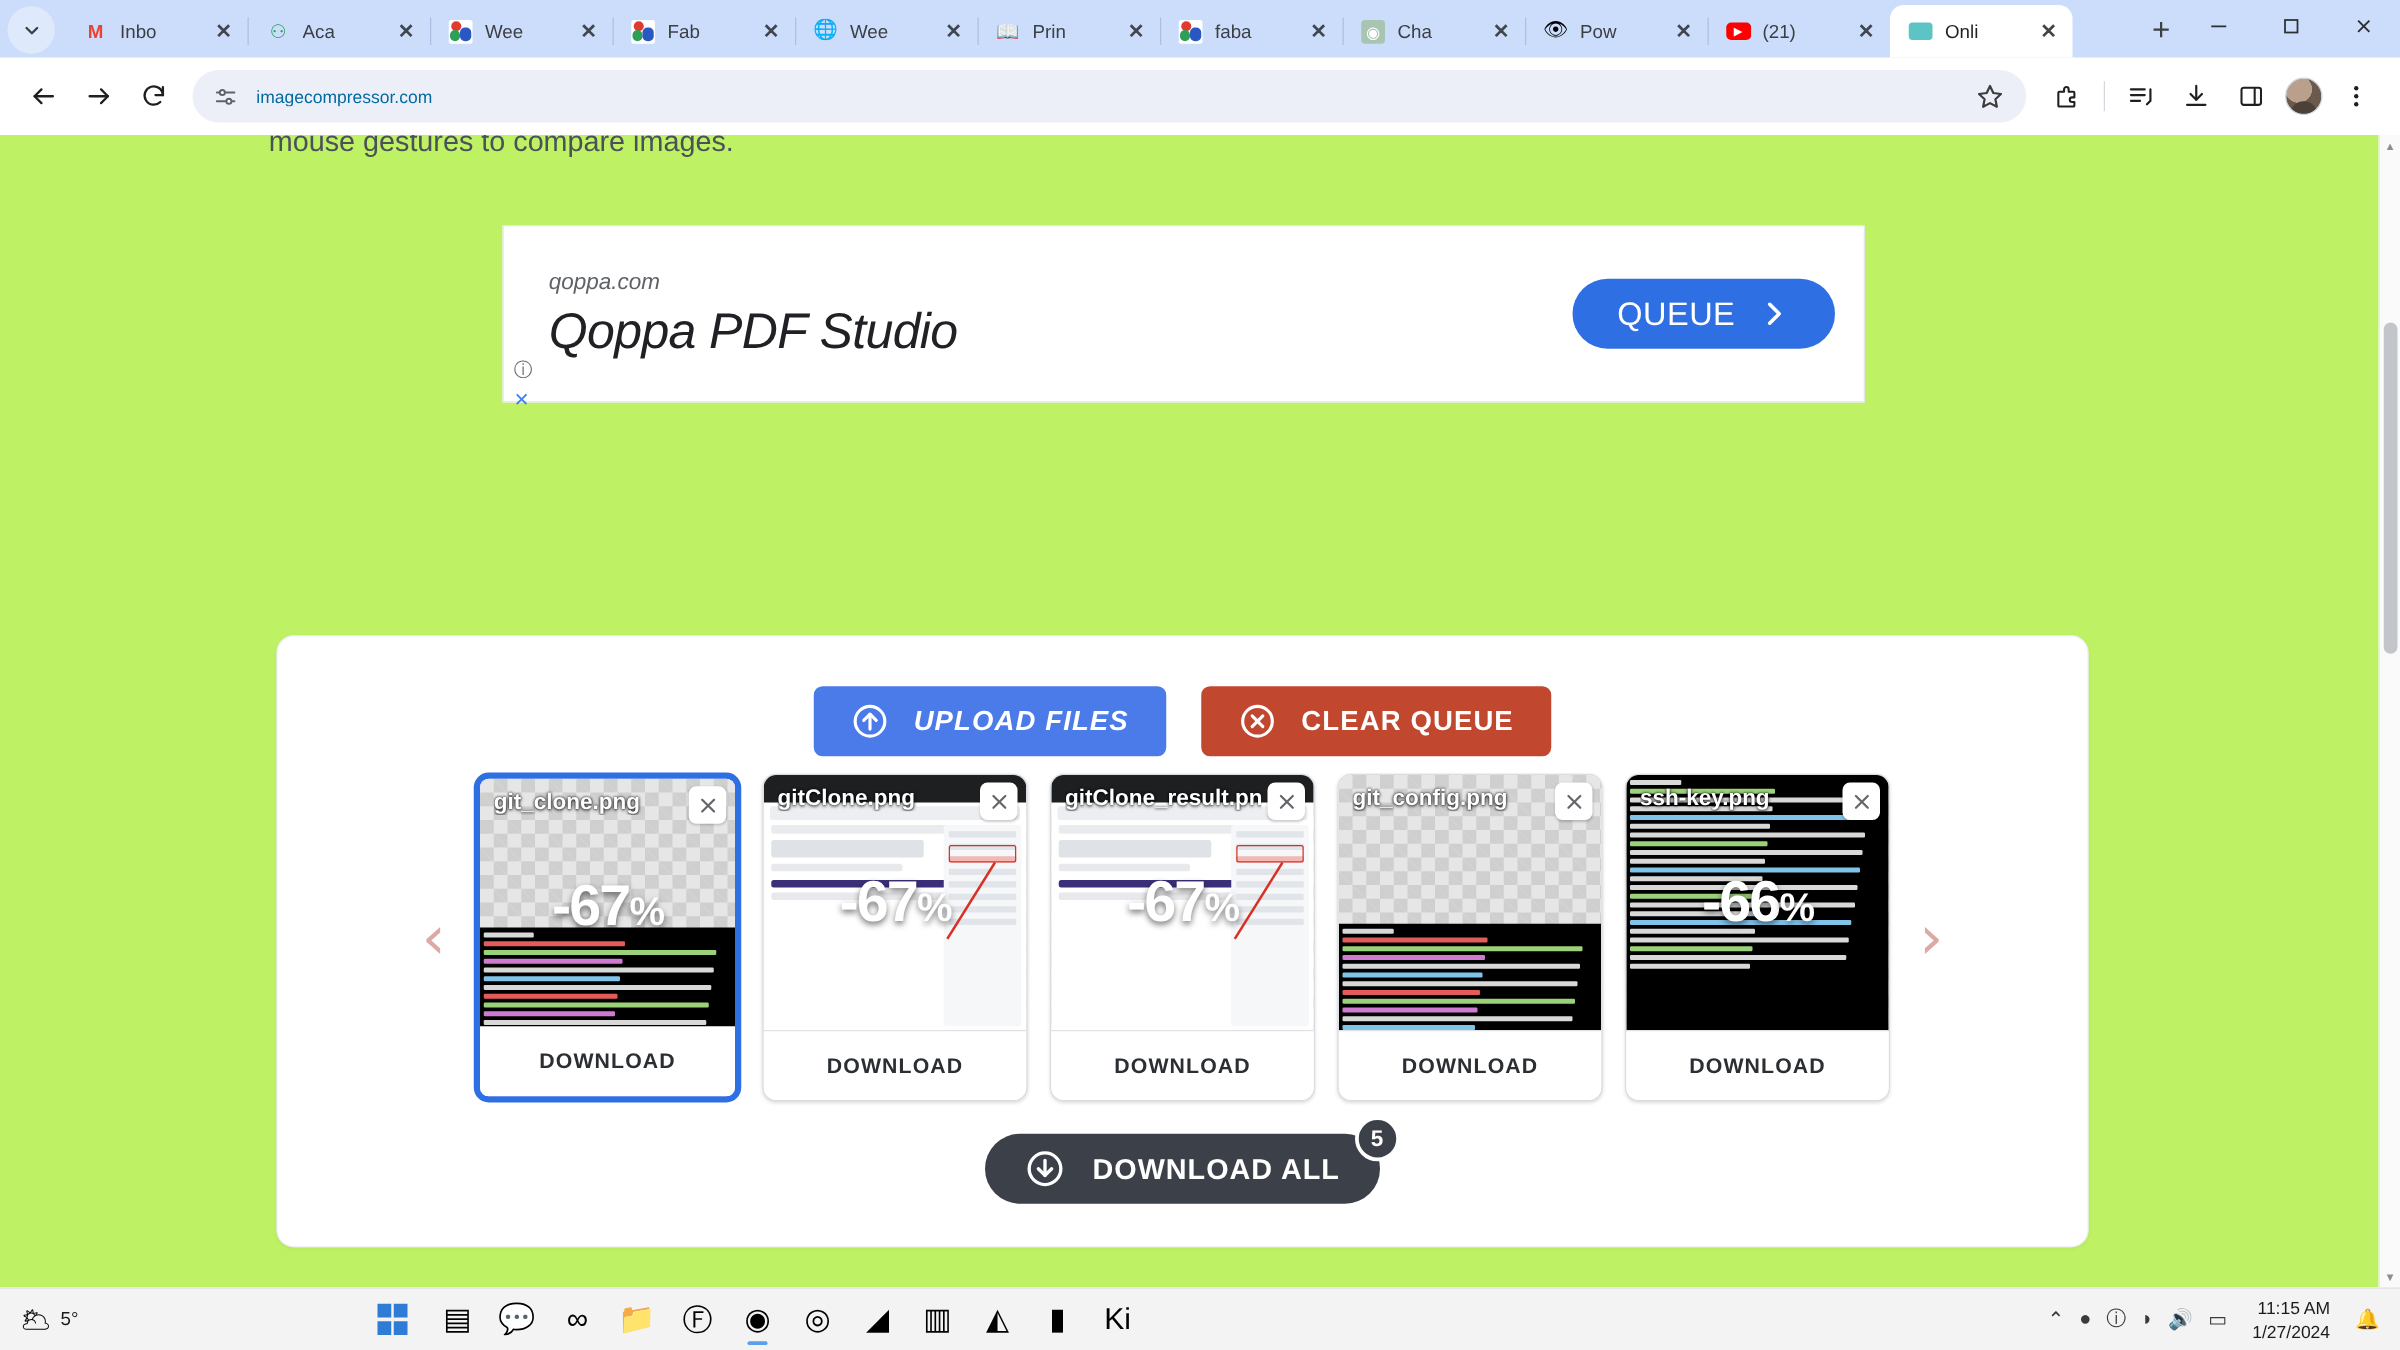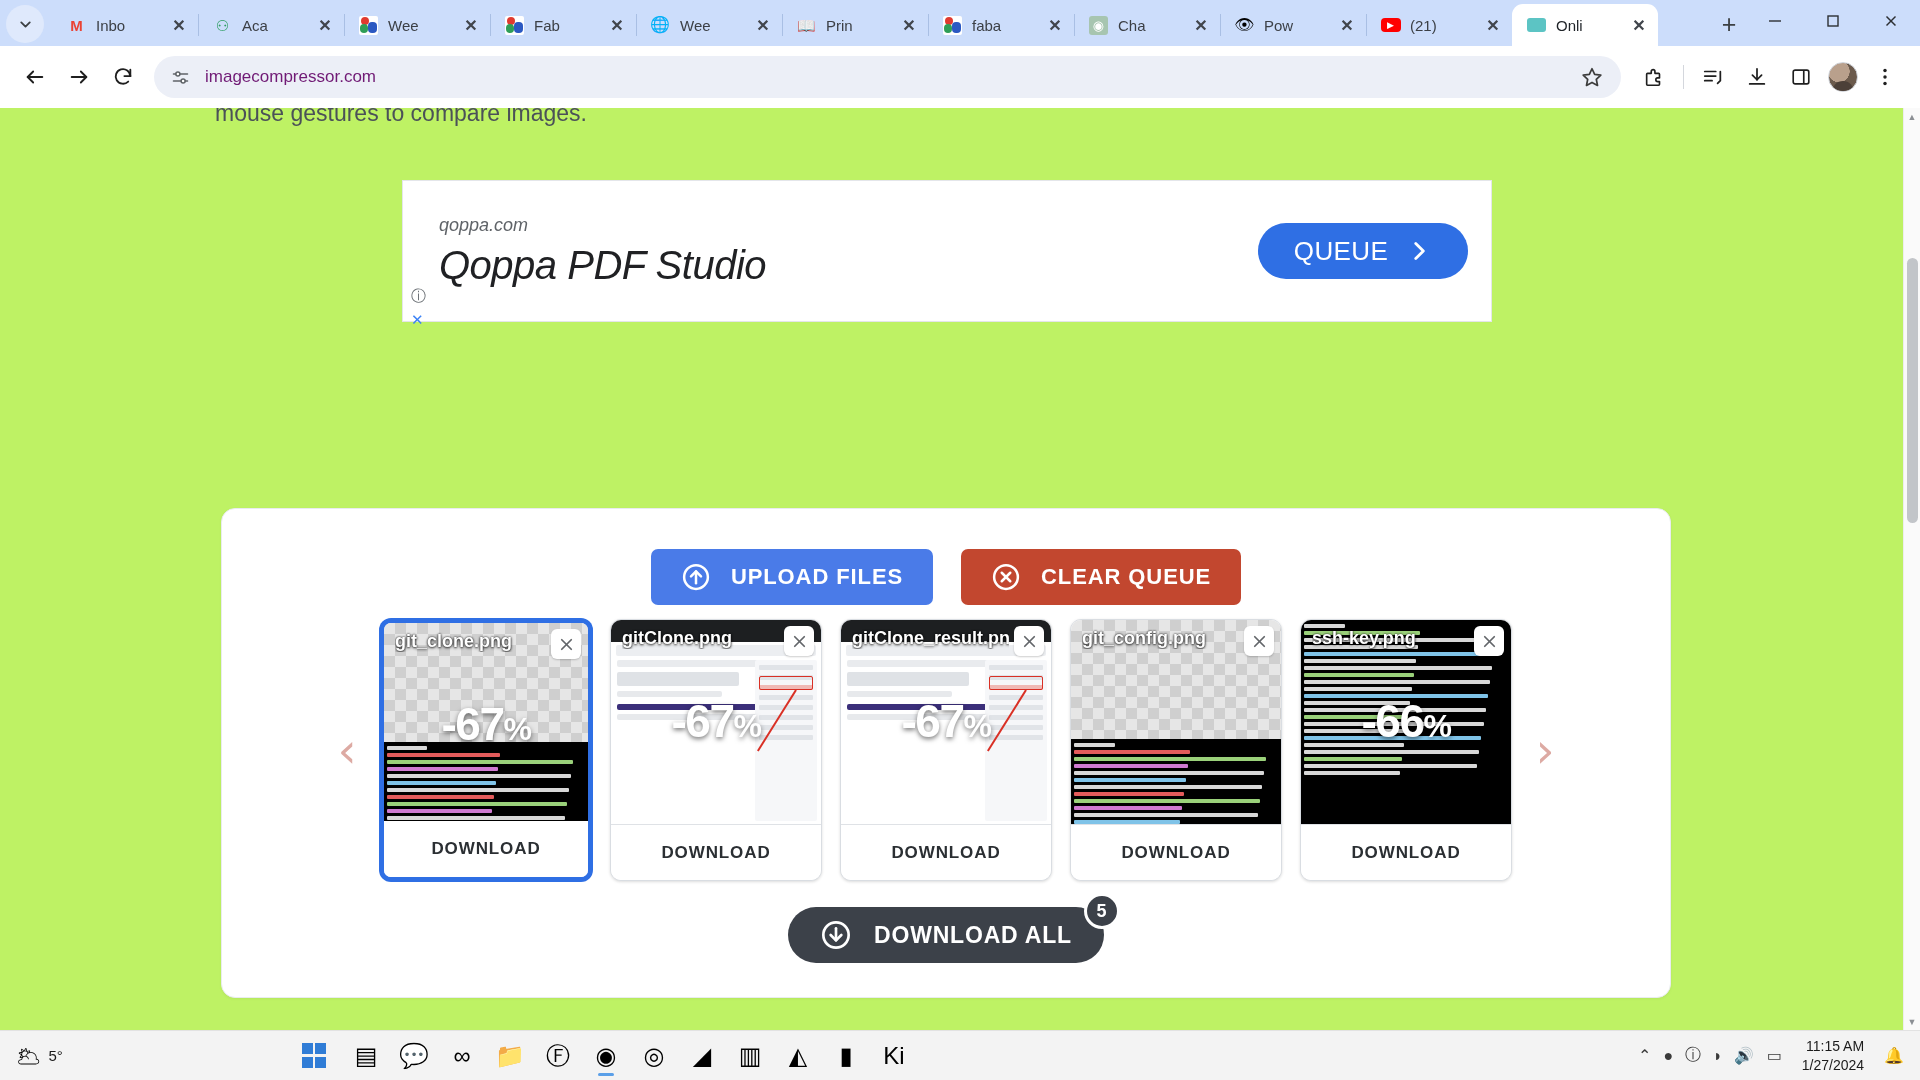--- a/index.html
+++ b/index.html
@@ -76,21 +76,21 @@
     width: 42px; height: 42px; border-radius: 50%;
     display: flex; align-items: center; justify-content: center; color: #1f1f1f;
   }
   .navbtn svg { width: 22px; height: 22px; }
   .omnibox {
     flex: 1 1 auto; height: 42px; background: #eceff7; border-radius: 21px;
     display: flex; align-items: center; padding: 0 8px 0 16px;
     margin: 0 10px 0 8px; min-width: 0;
   }
   .omnibox .urltext {
-    font-size: 17px; color: #701a75; flex: 1 1 auto; margin-left: 14px;
+    font-size: 14px; color: #0369a1; flex: 1 1 auto; margin-left: 14px;
     white-space: nowrap; overflow: hidden;
   }
   .tbicon {
     width: 42px; height: 42px; border-radius: 50%; flex: 0 0 auto;
     display: flex; align-items: center; justify-content: center; color: #1f1f1f;
   }
   .tbicon svg { width: 22px; height: 22px; }
   .tbdivider { width: 1px; height: 24px; background: #d4d7dd; margin: 0 6px; flex: 0 0 auto; }
   .avatar {
     width: 30px; height: 30px; border-radius: 50%; flex:0 0 auto;
@@ -144,21 +144,21 @@
   }
   .actionbar {
     display: flex; justify-content: center; gap: 28px; padding-top: 40px;
   }
   .btn {
     height: 56px; border-radius: 7px; display: flex; align-items: center;
     gap: 20px; padding: 0 30px; color: #fff; font-size: 22px;
     font-weight: 700; letter-spacing: 0.9px;
   }
   .btn svg { width: 30px; height: 30px; flex: 0 0 auto; }
-  .btn-upload { background: #4a7be8; }
+  .btn-upload { background: #4a7be8; font-style: italic; }
   .btn-clear { background: #c2472f; }
 
   
   .carousel {
     position: absolute; left: 0; top: 110px; width: 100%;
     display: flex; align-items: center; justify-content: center; gap: 16px;
   }
   .arrow {
     width: 34px; height: 54px; color: #ddaaa3; font-size: 48px; line-height: 50px;
     display: flex; align-items: center; justify-content: center;

